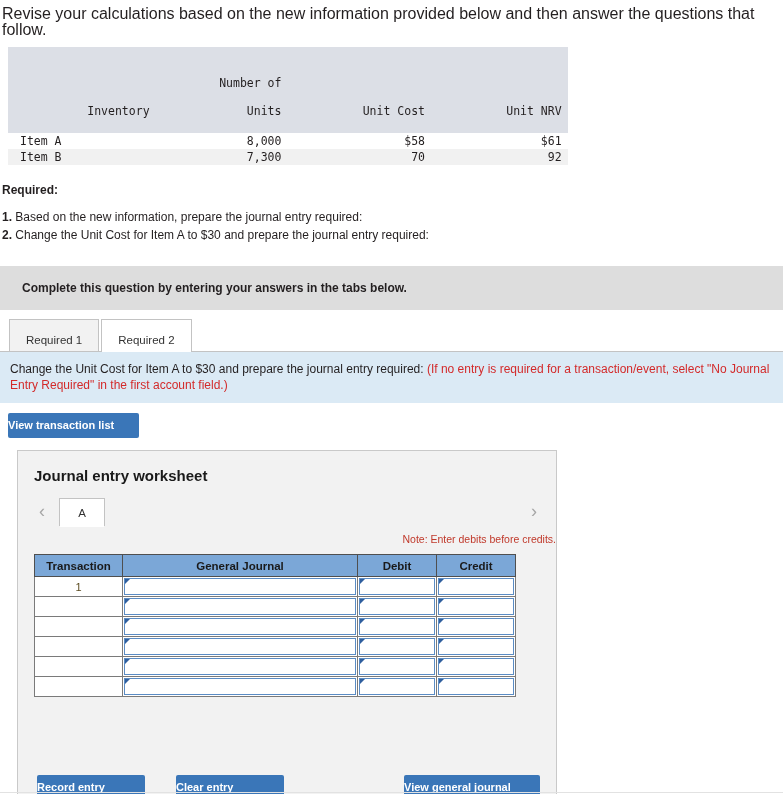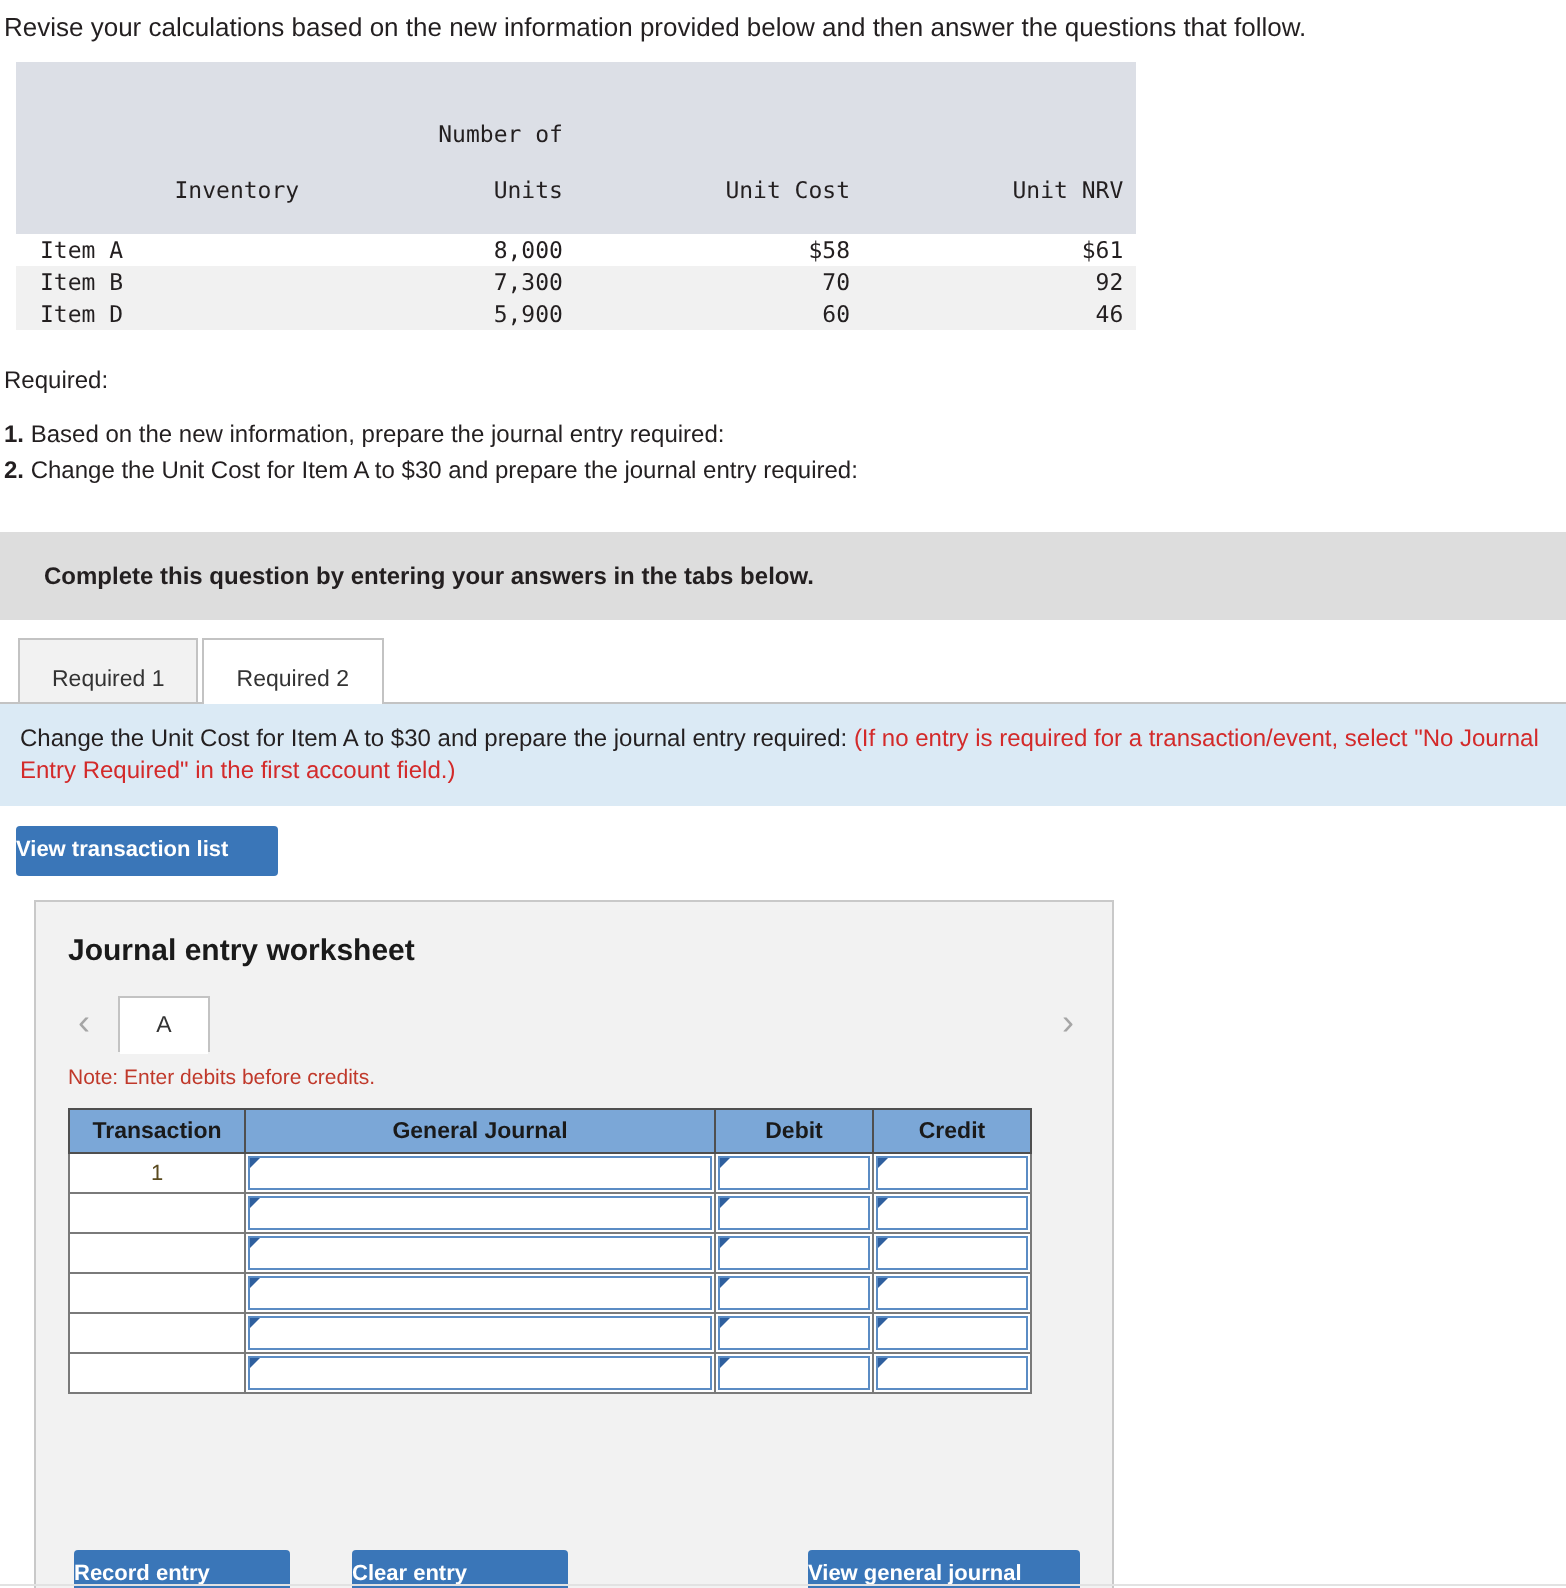--- a/index.html
+++ b/index.html
@@ -12,21 +12,21 @@
     height: 794px;
     font-family: "Liberation Sans", sans-serif;
     font-size: 12px;
     color: #231f20;
     position: relative;
     overflow: hidden;
   }
 
   
   .intro {
-    font-size: 13px;
+    font-size: 16px;
     color: #231f20;
     padding: 6px 0 0 2px;
     line-height: 16px;
   }
 
   
   .data-table-wrap {
     margin: 9px 0 0 8px;
   }
   table.data-table {
@@ -63,21 +63,21 @@
   }
   table.data-table tbody td.first {
     text-align: left;
     padding-left: 12px;
     padding-right: 22px;
   }
   .hdr-two-line { display: block; }
 
   
   .required-head {
-    font-weight: normal;
+    font-weight: bold;
     font-size: 12px;
     margin: 18px 0 0 2px;
   }
   .required-list {
     margin: 11px 15px 0 2px;
     line-height: 16px;
   }
   .required-list .num { font-weight: bold; }
   .required-list div { padding: 1px 0; }
 
@@ -231,20 +231,21 @@
     padding: 9px 0 0 14px;
     font-size: 11.5px;
     color: #231f20;
     position: relative;
     z-index: 1;
   }
   .ws-note {
     margin: 6px 0 0 16px;
     font-size: 10.5px;
     color: #c0392b;
+    text-align: right;
   }
 
   
   .journal-wrap {
     margin: 9px 0 0 16px;
     width: 481px;
   }
   table.journal {
     border-collapse: collapse;
     width: 481px;
@@ -357,26 +358,20 @@
           <td>8,000</td>
           <td>$58</td>
           <td>$61</td>
         </tr>
         <tr class="shade">
           <td class="first">Item B</td>
           <td>7,300</td>
           <td>70</td>
           <td>92</td>
         </tr>
-        <tr class="shade">
-          <td class="first">Item D</td>
-          <td>5,900</td>
-          <td>60</td>
-          <td>46</td>
-        </tr>
       </tbody>
   </table>
 </div>
 
 
 <div class="required-head">Required:</div>
 <div class="required-list" id="required-list">
     <div><span class="num">1. </span><span>Based on the new information, prepare the journal entry required:</span></div>
     <div><span class="num">2. </span><span>Change the Unit Cost for Item A to $30 and prepare the journal entry required:</span></div>
   </div>

